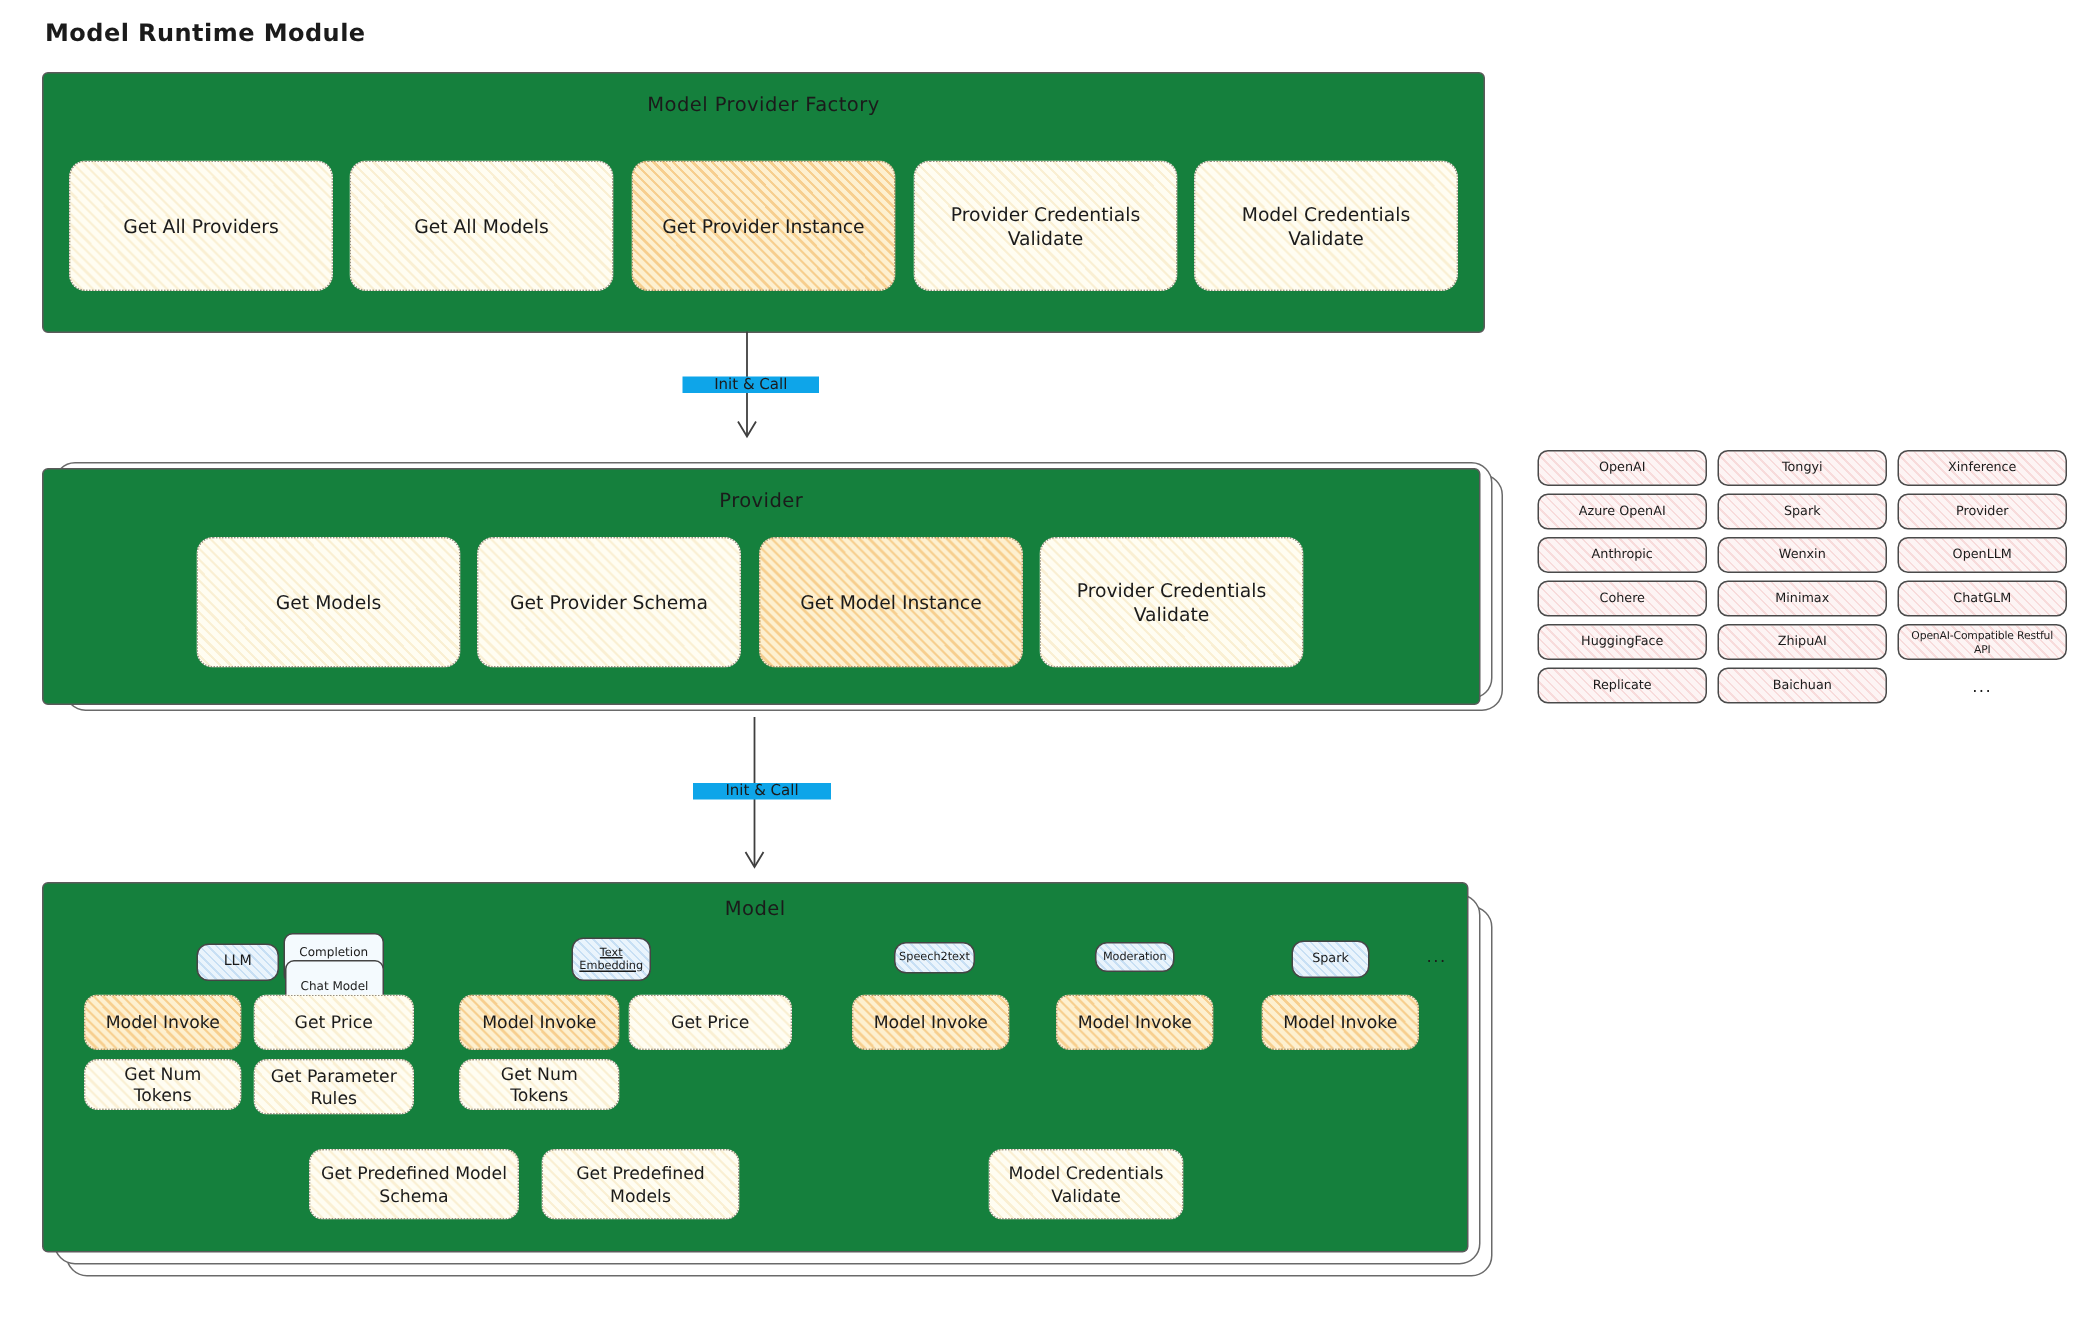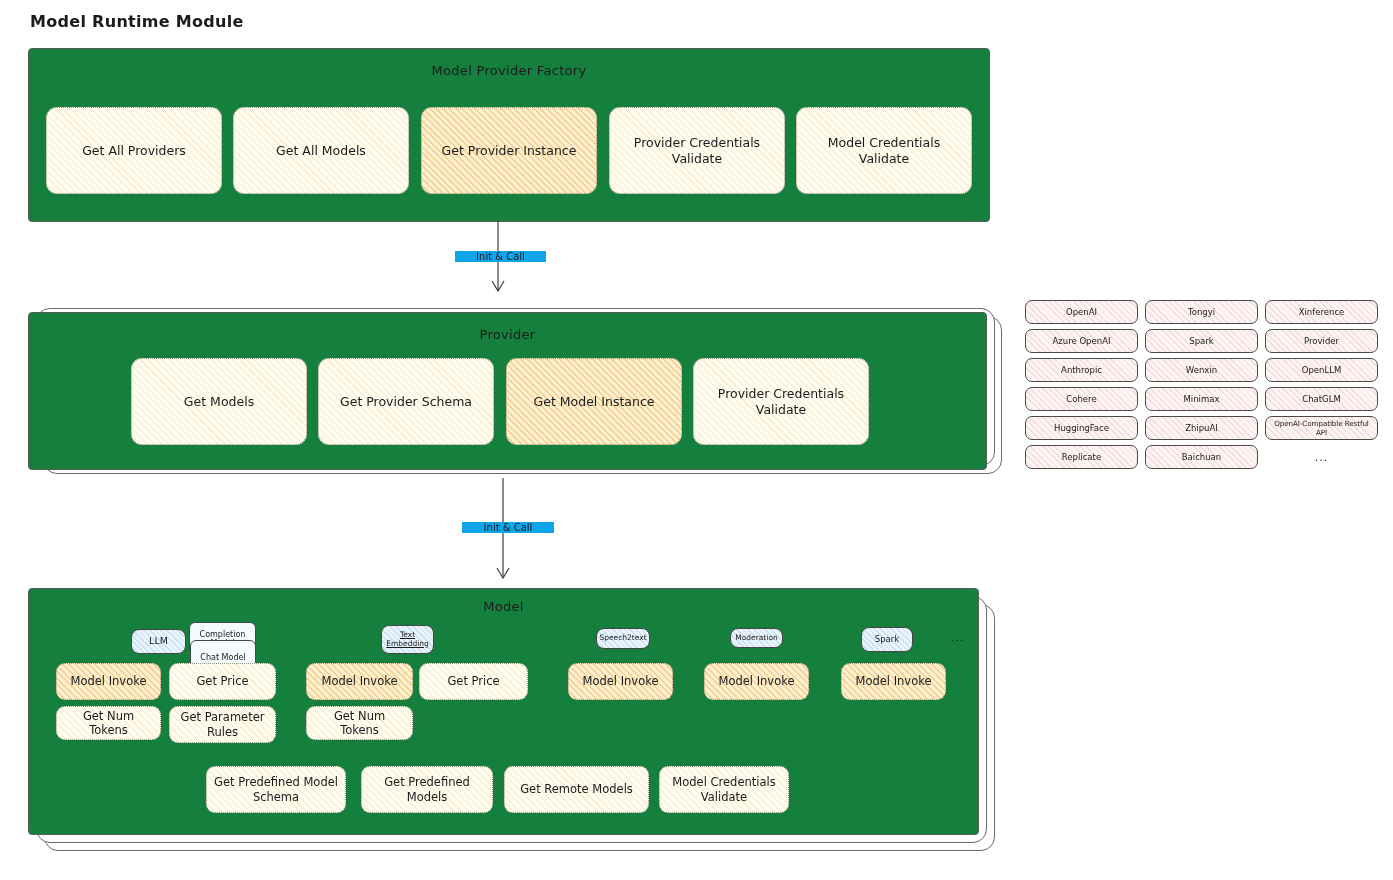--- a/index.html
+++ b/index.html
@@ -148,17 +148,16 @@
     <div class="node op box-orange" style="left:277px;top:74px;width:107px;height:37px;">Model Invoke</div>
     <div class="node op box-yellow" style="left:390px;top:74px;width:109px;height:37px;">Get Price</div>
     <div class="node op box-yellow" style="left:277px;top:117px;width:107px;height:34px;">Get Num Tokens</div>
 
     <div class="node op box-orange" style="left:539px;top:74px;width:105px;height:37px;">Model Invoke</div>
     <div class="node op box-orange" style="left:675px;top:74px;width:105px;height:37px;">Model Invoke</div>
     <div class="node op box-orange" style="left:812px;top:74px;width:105px;height:37px;">Model Invoke</div>
 
     <div class="node op box-yellow" style="left:177px;top:177px;width:140px;height:47px;">Get Predefined Model Schema</div>
     <div class="node op box-yellow" style="left:332px;top:177px;width:132px;height:47px;">Get Predefined Models</div>
-    <div class="node op box-yellow" style="left:475px;top:177px;width:145px;height:47px;">Get Remote Models</div>
     <div class="node op box-yellow" style="left:630px;top:177px;width:130px;height:47px;">Model Credentials Validate</div>
   </div>
 
 </div>
 
 </body></html>

